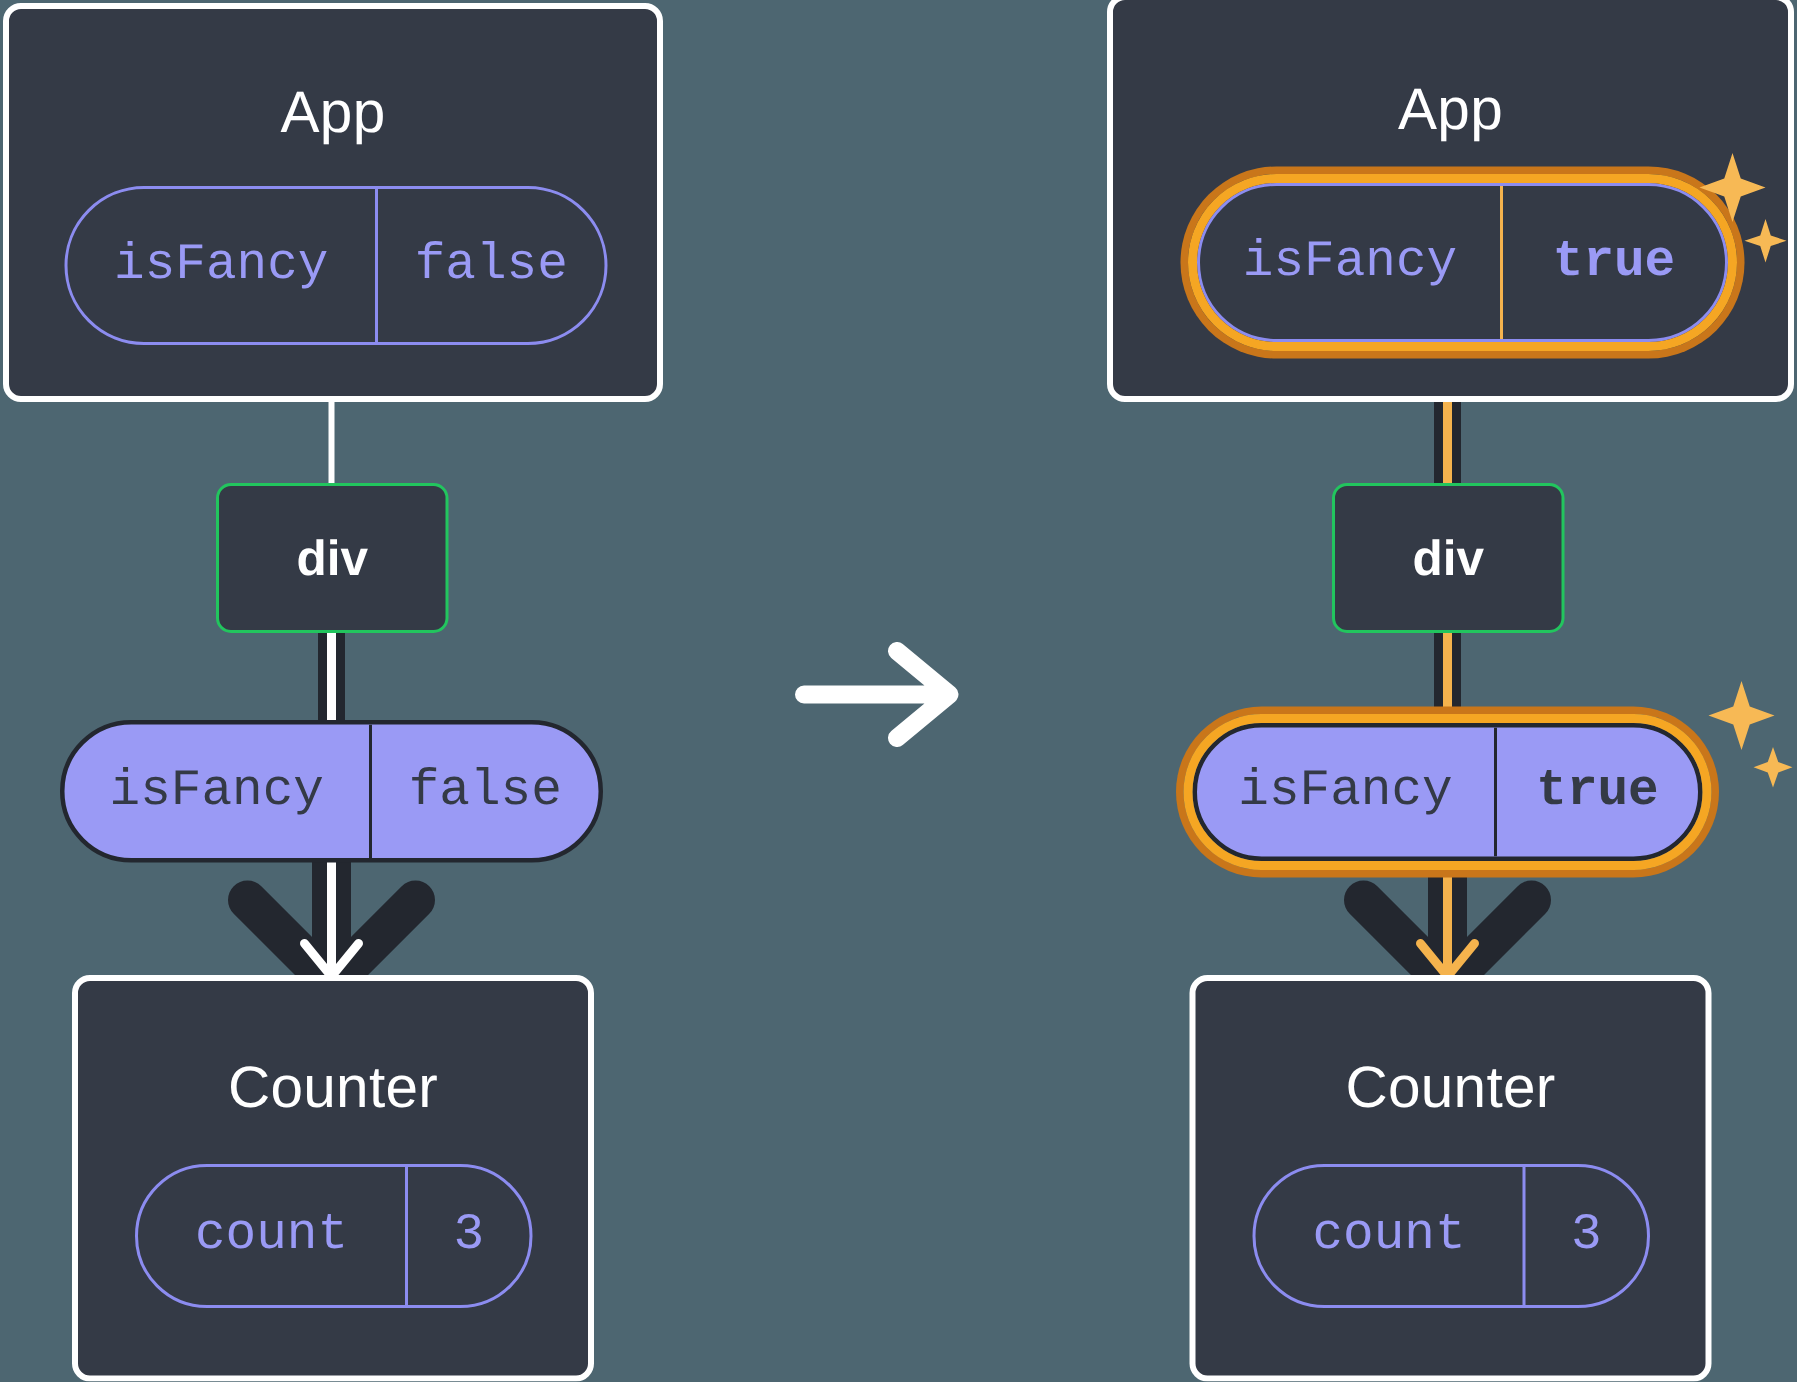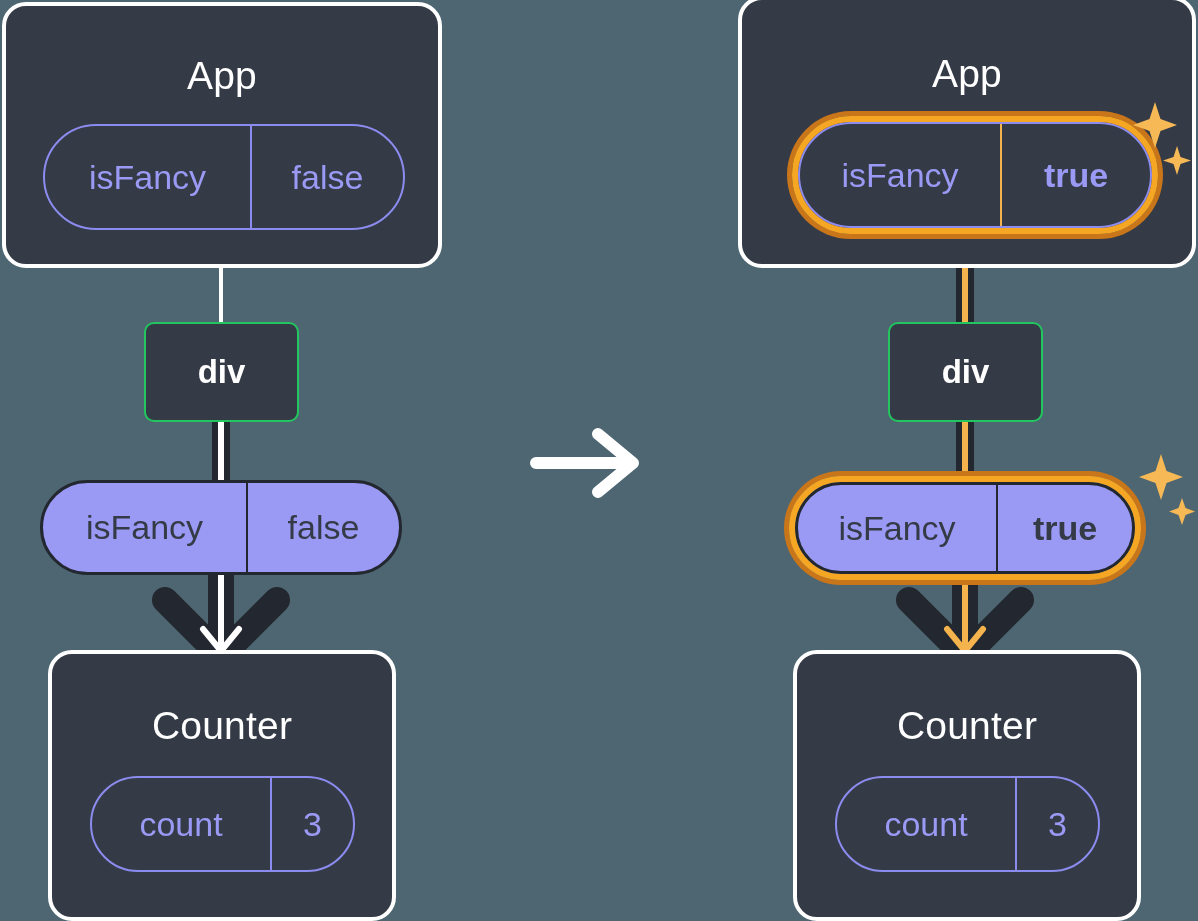--- a/index.html
+++ b/index.html
@@ -30,21 +30,21 @@
     left: 0; top: 0;
     width: 1198px; height: 921px;
     pointer-events: none;
   }
 
   
   .panel {
     position: absolute;
     background: #343a46;
     border: 4px solid #ffffff;
-    border-radius: 24px;
+    border-radius: 12px;
   }
 
   .panel-title {
     position: absolute;
     left: 0;
     width: 100%;
     text-align: center;
     color: #ffffff;
     font-size: 39px;
     font-weight: 400;
@@ -77,20 +77,21 @@
   .pill-solid .pill-val { color: #343a46; }
   .pill-solid .pill-divider { background: #23272f; }
 
   .pill-key, .pill-val {
     display: flex;
     align-items: center;
     justify-content: center;
     font-size: 34px;
     font-weight: 400;
     white-space: nowrap;
+    font-family: Liberation Mono, monospace;
   }
   .pill-val.bold { font-weight: 700; }
 
   .pill-divider { width: 2px; flex: 0 0 2px; }
 
   
   .ring {
     position: absolute;
     border-radius: 999px;
     border: 6px solid #f5a623;

